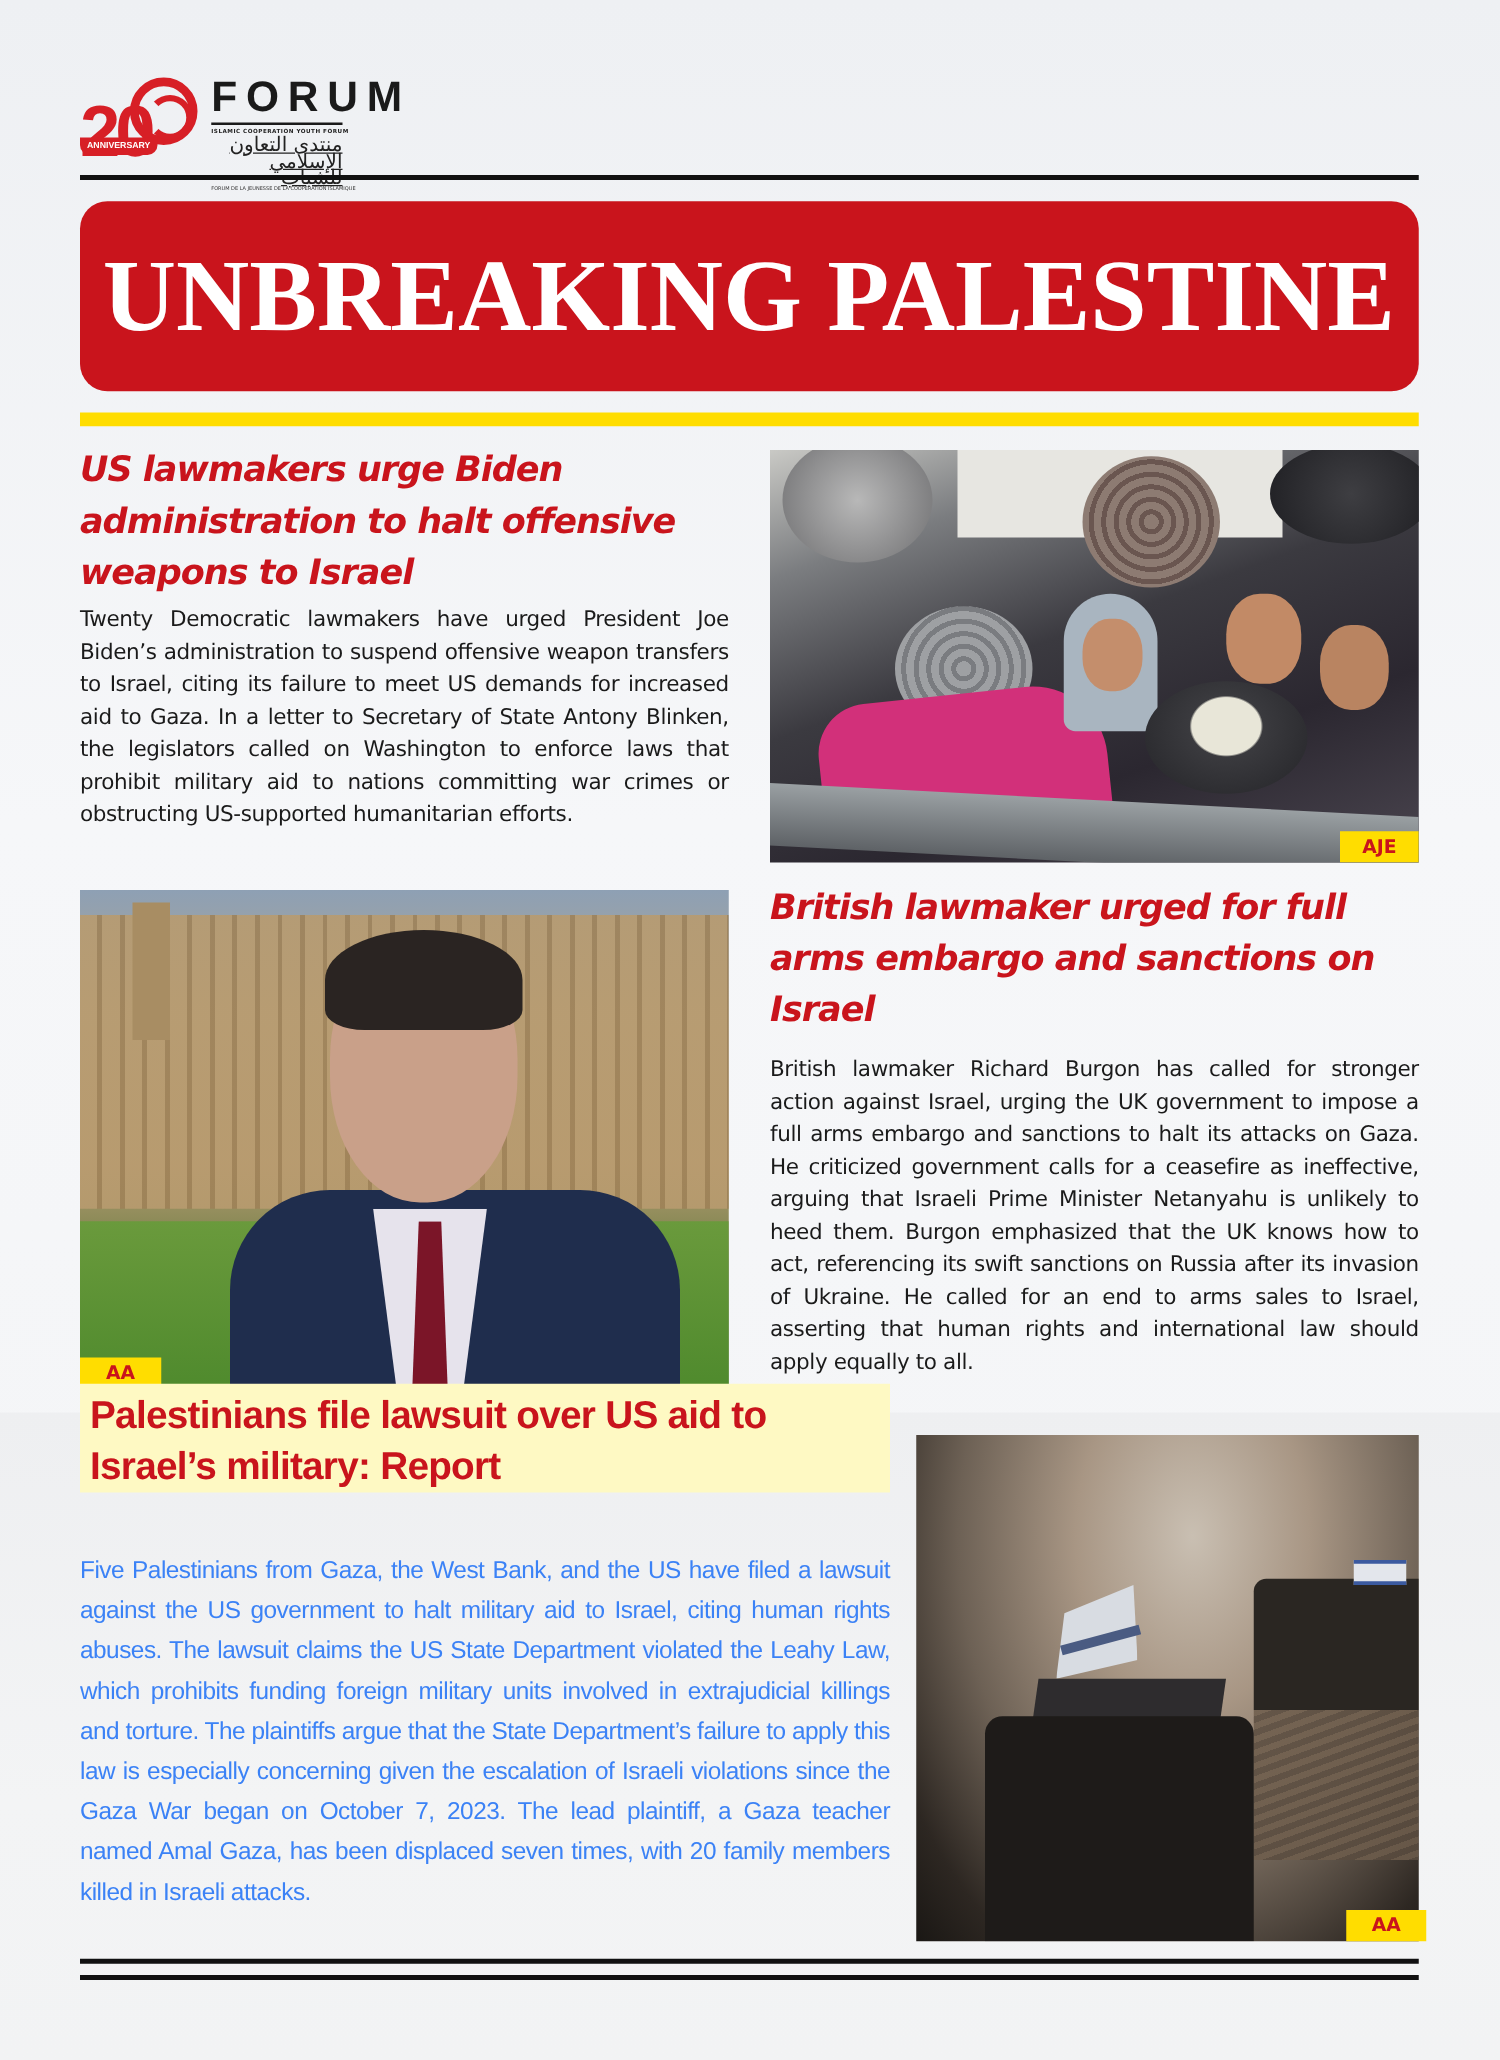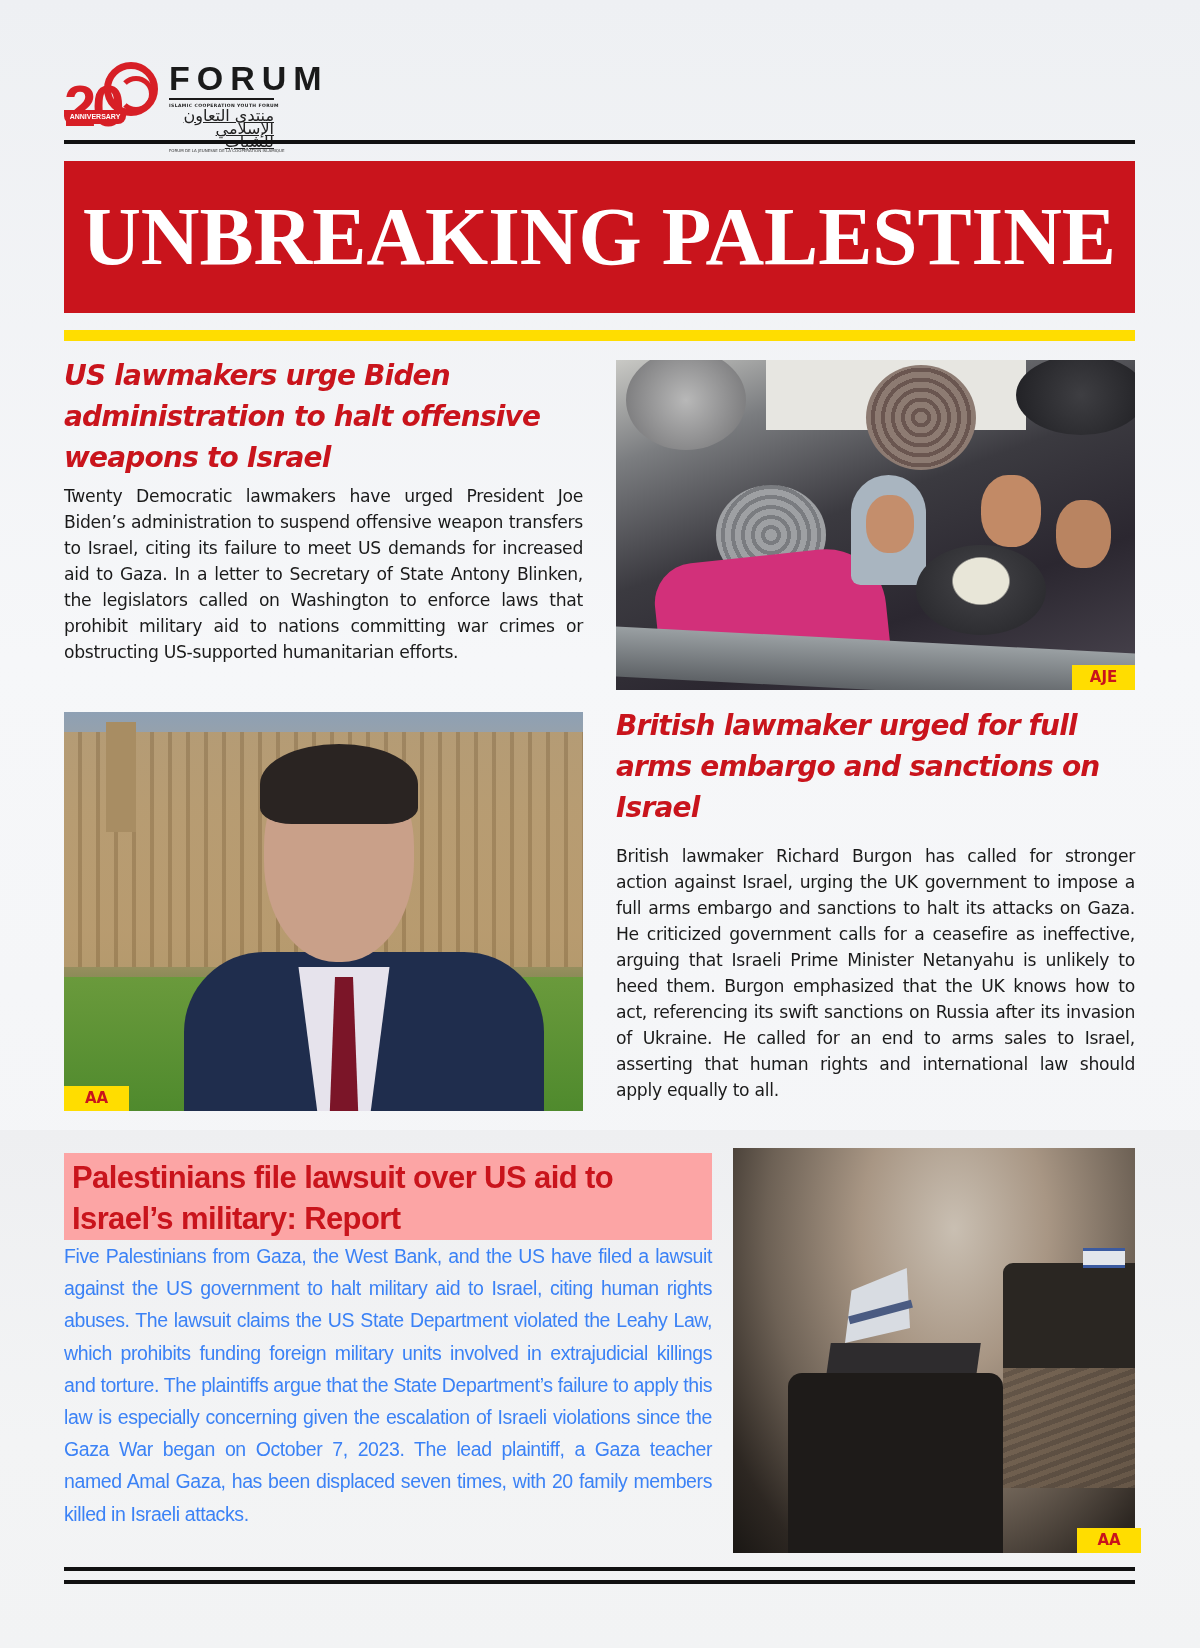--- a/index.html
+++ b/index.html
@@ -42,21 +42,21 @@
   }
   .logo-text .rule { height: 2px; background: #1a1a1a; margin: 2px 0 3px; }
   .logo-text .sub { font-size: 4.5px; font-weight: bold; letter-spacing: 0.4px; color: #222; line-height: 6px; white-space: nowrap; }
   .logo-text .arabic { font-size: 16px; color: #222; line-height: 13px; direction: rtl; text-align: right; text-decoration: underline; }
   .logo-text .sub2 { font-size: 4px; color: #333; line-height: 6px; white-space: nowrap; }
 
   
   .top-rule { left: 64px; top: 140px; width: 1071px; height: 4px; background: #111; }
   .banner {
     left: 64px; top: 161px; width: 1071px; height: 152px; background: #c9141c;
-    display: flex; align-items: center; justify-content: center;
+    display: flex; align-items: center; justify-content: center; border-radius: 22px;
   }
   .banner-title {
     font-family: "Liberation Serif", serif; font-weight: bold; color: #fff;
     font-size: 82px; letter-spacing: 0px; white-space: nowrap;
     transform: scaleX(0.99);
   }
   .yellow-bar { left: 64px; top: 330px; width: 1071px; height: 11px; background: #ffdd00; }
 
   
   .headline {
@@ -103,21 +103,21 @@
   .p2 .head { position: absolute; left: 200px; top: 40px; width: 150px; height: 210px; background: #c9a089; border-radius: 45% 45% 48% 48%; }
   .p2 .hair { position: absolute; left: 196px; top: 32px; width: 158px; height: 80px; background: #2a2422; border-radius: 50% 50% 20% 20%; }
 
   
   .a2-head { left: 616px; top: 705px; width: 519px; }
   .a2-body { left: 616px; top: 843px; width: 519px; }
 
   
   .lower-bg { left: 0; top: 1130px; width: 1200px; height: 518px;
         background: linear-gradient(180deg, #eeeff1 0%, #f3f4f5 60%, #f2f3f4 100%); }
-  .a3-headbox { left: 64px; top: 1153px; width: 648px; height: 87px; background: #fca5a5; padding: 4px 8px; }
+  .a3-headbox { left: 64px; top: 1107px; width: 648px; height: 87px; background: #fef9c3; padding: 4px 8px; }
   .a3-head { font-family: "Liberation Sans", sans-serif; font-weight: bold; color: #c9141c;
         font-size: 31px; line-height: 41px; letter-spacing: -0.6px; }
   .a3-body { left: 64px; top: 1240px; width: 648px; font-family: "Liberation Sans", sans-serif;
         font-size: 19.5px; line-height: 32.2px; text-align: justify; letter-spacing: -0.4px; color: #3b82f6; }
 
   
   .p3 { left: 733px; top: 1148px; width: 402px; height: 405px;
         background: radial-gradient(ellipse at 55% 20%, #c9bfb2 0%, #a89684 30%, #6d6155 60%, #2d2722 85%, #1a1714 100%); }
   .p3 .tank1 { position: absolute; left: 55px; top: 225px; width: 215px; height: 180px; background: #1e1b19; border-radius: 14px 14px 0 0; }
   .p3 .tank1-top { position: absolute; left: 95px; top: 195px; width: 150px; height: 40px; background: #2e2c2e; transform: skewX(-8deg); }

